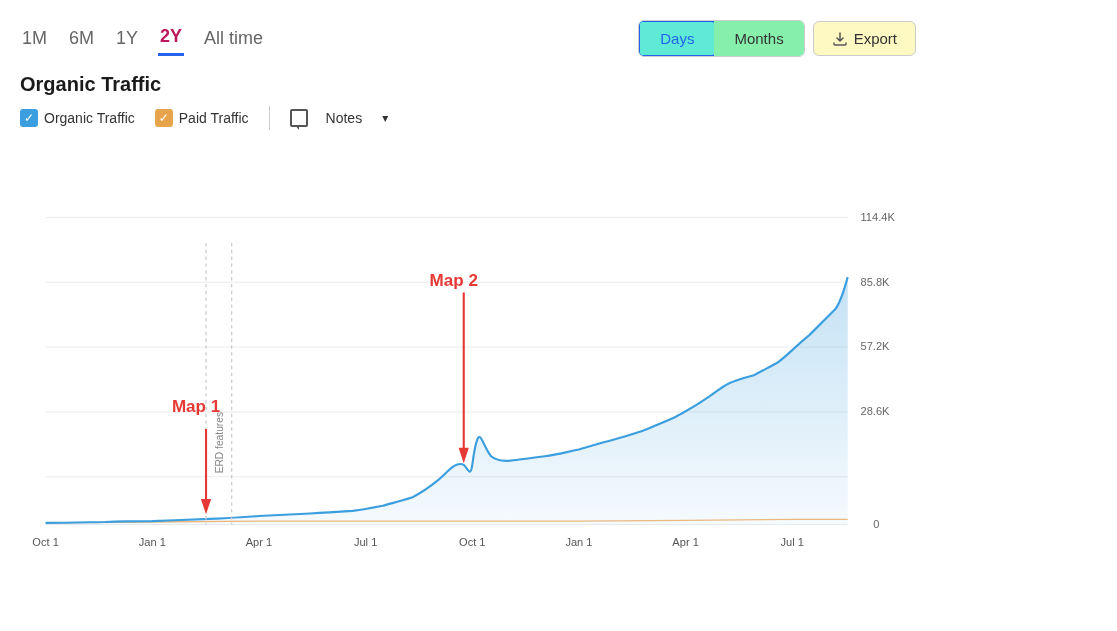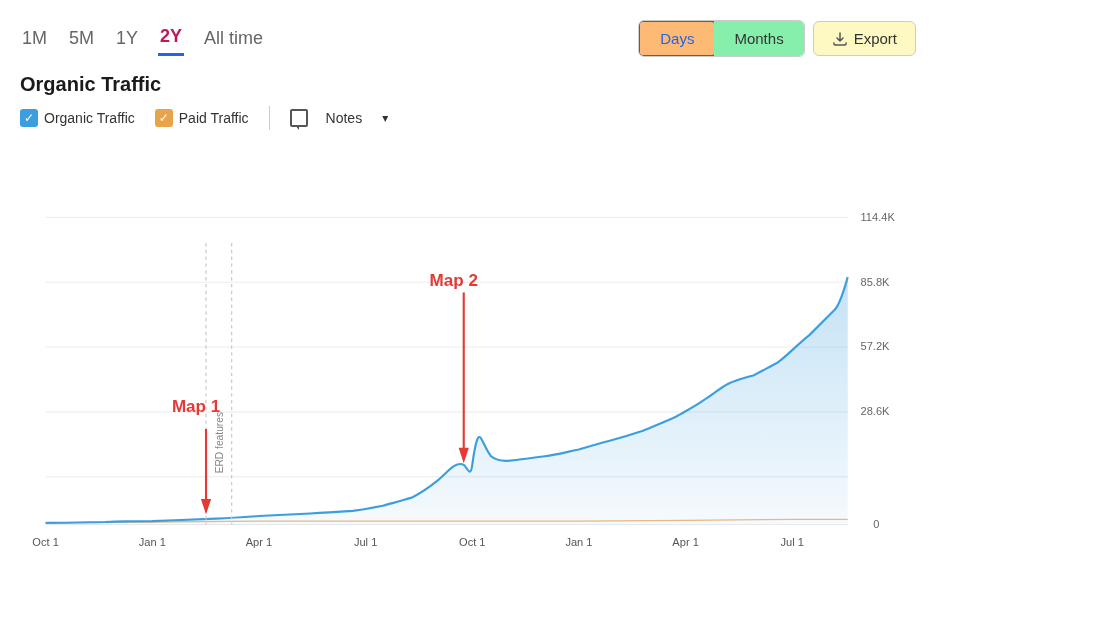--- a/index.html
+++ b/index.html
@@ -56,21 +56,21 @@
     .view-btn {
       padding: 8px 20px;
       font-size: 15px;
       font-weight: 500;
       cursor: pointer;
       background: #86efac;
       border: none;
       color: #333;
     }
     .view-btn.active {
-      background: #fdba74;
+      background: #5eead4;
       border: 2px solid #2563eb;
       color: #2563eb;
       border-radius: 4px;
       margin: -1px;
     }
     .view-btn:first-child {
       border-right: 1px solid #ccc;
     }
     .export-btn {
       display: flex;
@@ -168,21 +168,21 @@
     }
   </style>
 </head>
 <body>
 
 <div class="container">
 
   <div class="toolbar">
     <div class="time-filters">
       <span class="time-filter">1M</span>
-      <span class="time-filter">5M</span>
+      <span class="time-filter">6M</span>
       <span class="time-filter">1Y</span>
       <span class="time-filter active">2Y</span>
       <span class="time-filter">All time</span>
     </div>
     <div class="toolbar-right">
       <div class="view-toggle">
         <button class="view-btn active">Days</button>
         <button class="view-btn">Months</button>
       </div>
       <button class="export-btn">

